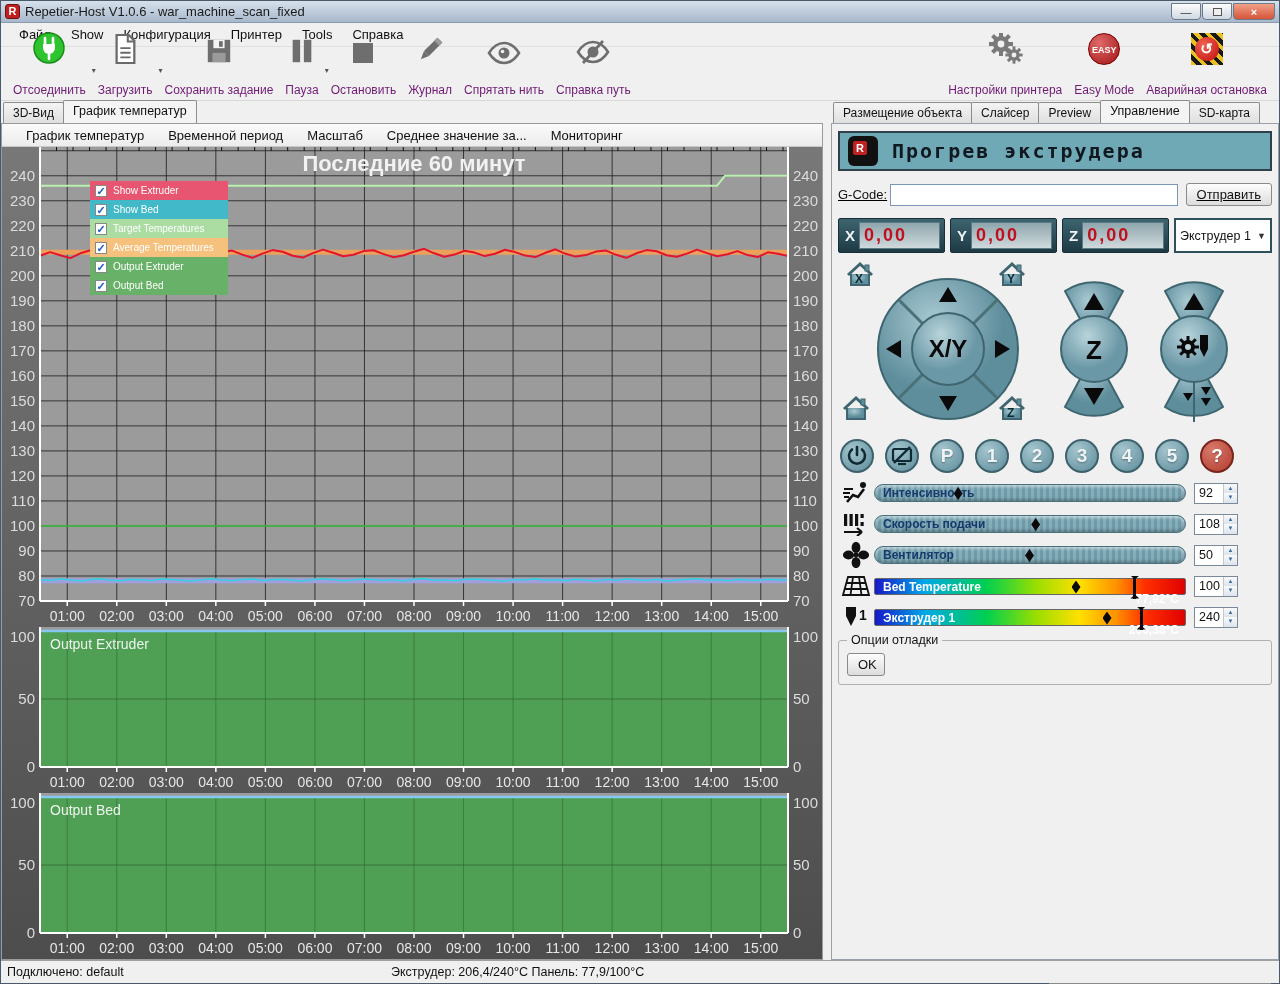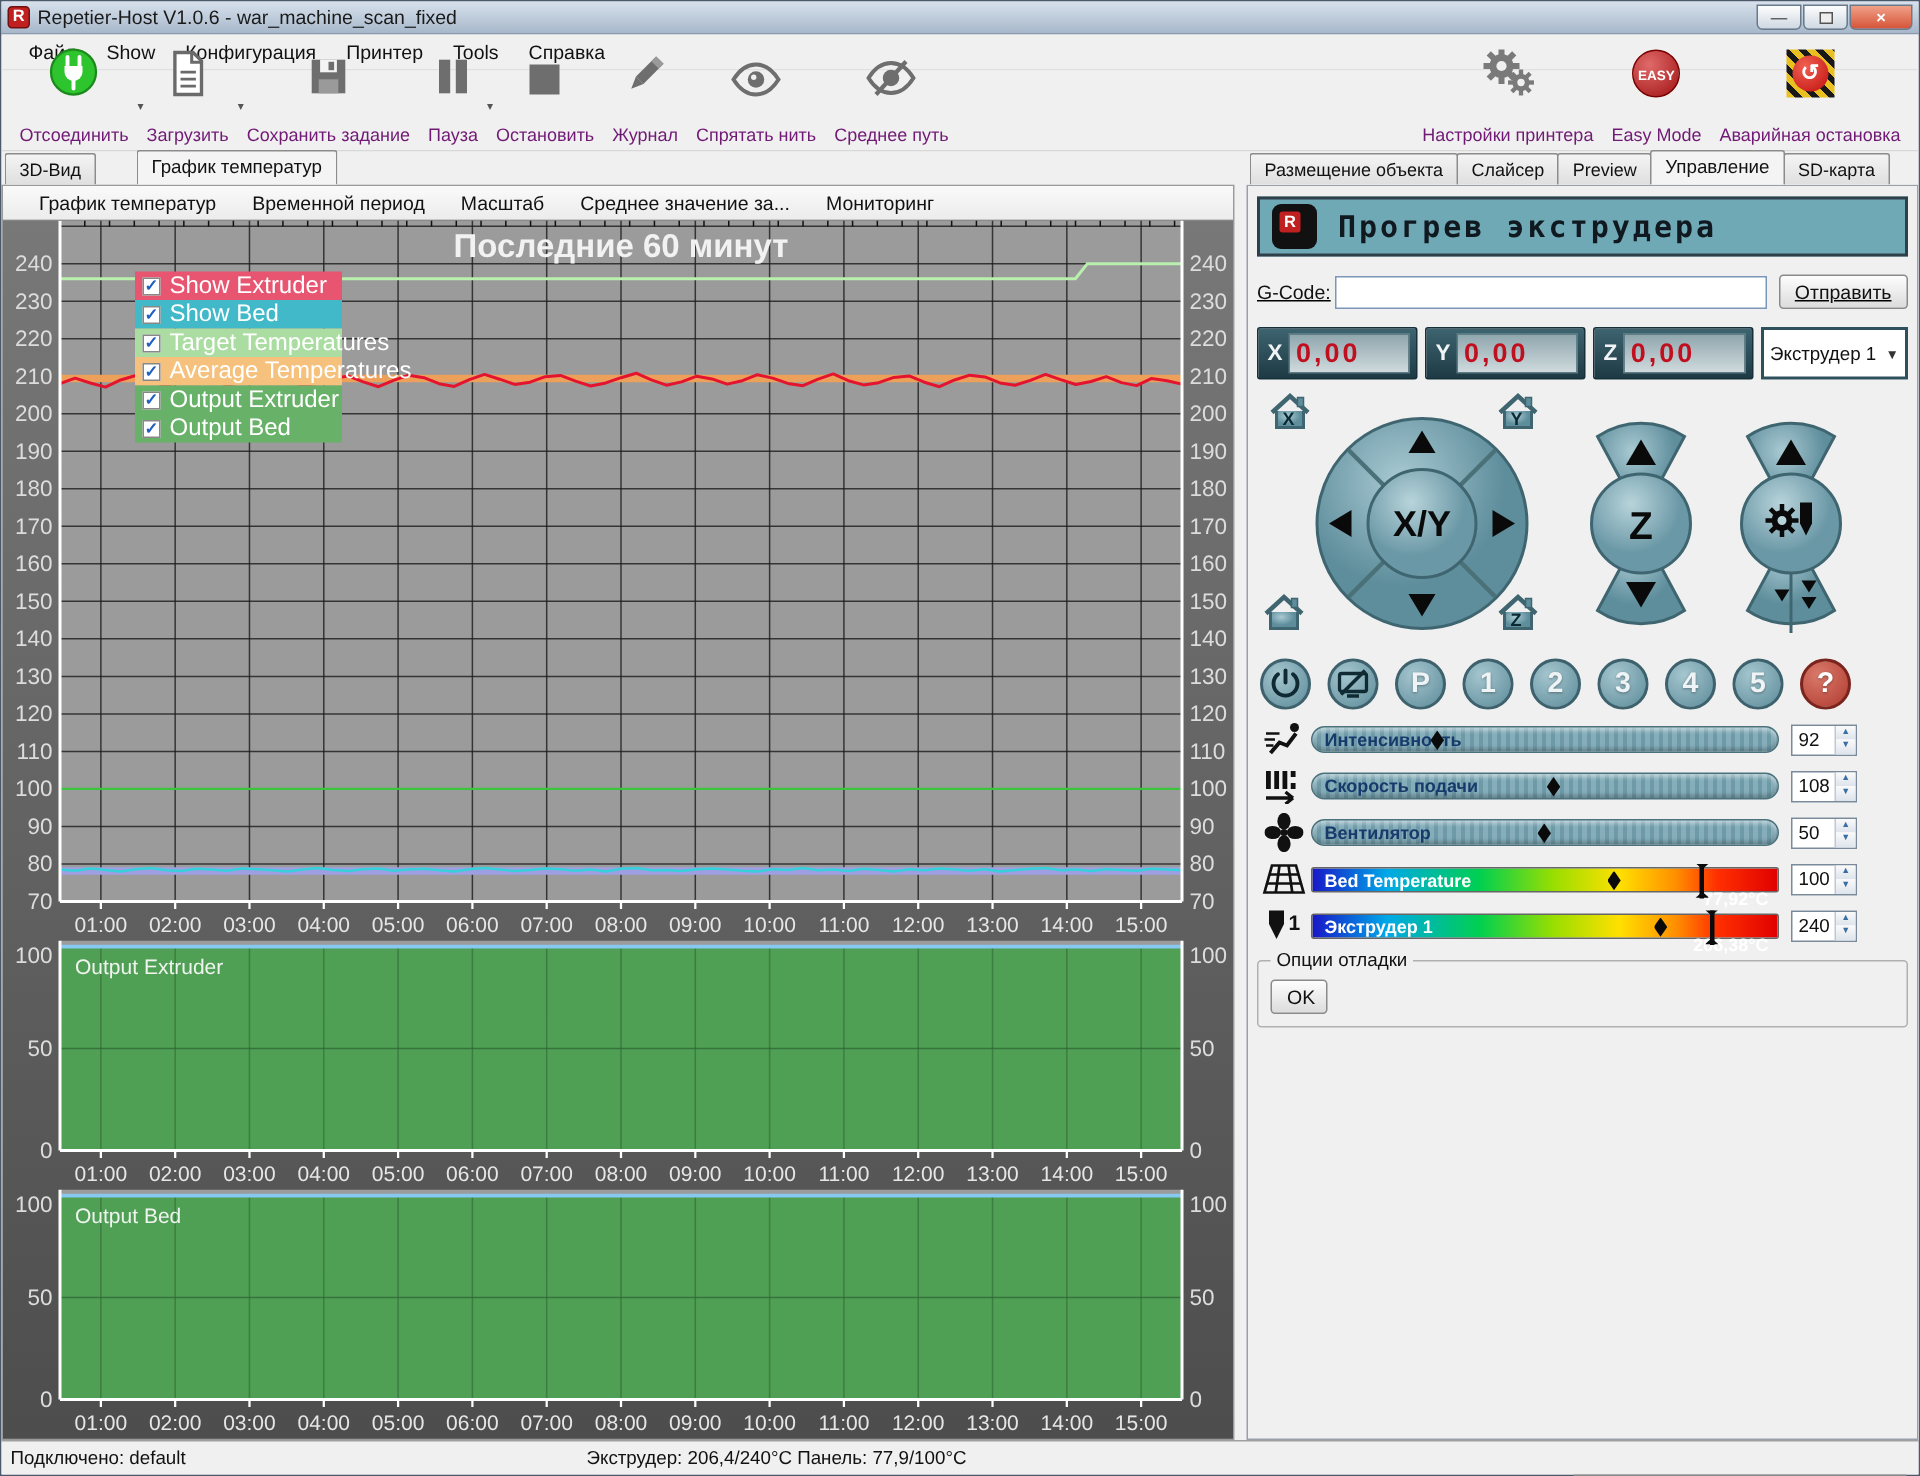--- a/index.html
+++ b/index.html
@@ -42,21 +42,21 @@
   .content { flex:1; display:flex; background:#f0f0f0; overflow:hidden; }
   .chart-panel { width:822px; border:1px solid #9a9a9a; background:#5c5c5c; display:flex; flex-direction:column; }
   .chart-menu { height:26px; background:linear-gradient(#fafafa,#ececec); display:flex; align-items:center; padding-left:12px; border-bottom:1px solid #c8c8c8; }
   .chart-menu-item { padding:3px 12px; font-size:13px; color:#111; }
   .charts { position:relative; flex:1; background:linear-gradient(#787878,#4d4d4d); }
   .charts svg { display:block; }
 
   .legend { position:absolute; left:88px; top:34px; width:138px; }
   .legend-row { height:19px; display:flex; align-items:center; padding:0 5px; }
   .legend-check { width:12px; height:12px; background:#fff; border:1px solid #888; margin-right:6px; font-size:11px; line-height:11px; color:#2060c0; text-align:center; font-weight:bold; flex:0 0 12px; }
-  .legend-label { color:#fff; font-size:16px; white-space:nowrap; }
+  .legend-label { color:#fff; font-size:10px; white-space:nowrap; }
 
   
   .splitter { width:8px; background:#f0f0f0; }
   .control-panel { flex:1; background:#f0f0f0; border:1px solid #9aa0a8; padding:5px 6px; overflow:hidden; }
   .cp-header { height:40px; background:#6fa9b5; border:2px solid #30404a; display:flex; align-items:center; padding:0 8px; margin-top:2px; }
   .cp-logo { width:30px; height:30px; background:#111; border-radius:6px; color:#fff; position:relative; margin-right:14px; }
   .cp-logo span { position:absolute; left:5px; top:5px; width:14px; height:14px; background:#c02020; border-radius:2px; color:#fff; font-size:11px; font-weight:bold; text-align:center; line-height:14px; }
   .cp-title { font-family:"DejaVu Sans Mono", monospace; font-weight:bold; font-size:20px; letter-spacing:2px; color:#101820; }
 
   .gcode-row { display:flex; align-items:center; margin-top:12px;text-decoration:underline; }
@@ -223,21 +223,21 @@
         <div class="tb-label">Спрятать нить</div>
       </div>
       <div class="tb-btn">
         <div class="tb-icon">
           <svg width="34" height="26" viewBox="0 0 34 26">
             <path d="M2 13C7 5 13 3 17 3s10 2 15 10c-5 8-11 10-15 10S7 21 2 13z" fill="none" stroke="#6e6e6e" stroke-width="2.6"></path>
             <circle cx="17" cy="13" r="5.5" fill="#6e6e6e"></circle>
             <path d="M7 24 27 2" stroke="#6e6e6e" stroke-width="2.8"></path>
           </svg>
         </div>
-        <div class="tb-label">Среднее путь</div>
+        <div class="tb-label">Справка путь</div>
       </div>
       <div class="tb-spacer"></div>
       <div class="tb-btn">
         <div class="tb-icon">
           <svg width="36" height="32" viewBox="0 0 36 32">
             <g fill="#7a7a7a">
               <g transform="translate(14,11)">
                 <rect x="-2" y="-12" width="4" height="24"></rect>
                 <rect x="-2" y="-12" width="4" height="24" transform="rotate(45)"></rect>
                 <rect x="-2" y="-12" width="4" height="24" transform="rotate(90)"></rect>
@@ -268,21 +268,21 @@
         <div class="tb-icon">
           <span class="emergency-box">
             <span class="emergency-inner">↺</span>
           </span>
         </div>
         <div class="tb-label">Аварийная остановка</div>
       </div>
     </div>
 
   <div class="tabband">
-    <div id="leftTabs" style="display:flex;align-items:flex-end;padding-left:2px;gap:28px;">
+    <div id="leftTabs" style="display:flex;align-items:flex-end;padding-left:2px;">
         <div class="tab">3D-Вид</div>
         <div class="tab active">График температур</div>
       </div>
     <div class="tab-gap"></div>
     <div id="rightTabs">
         <div class="tab">Размещение объекта</div>
         <div class="tab">Слайсер</div>
         <div class="tab">Preview</div>
         <div class="tab active">Управление</div>
         <div class="tab">SD-карта</div>

